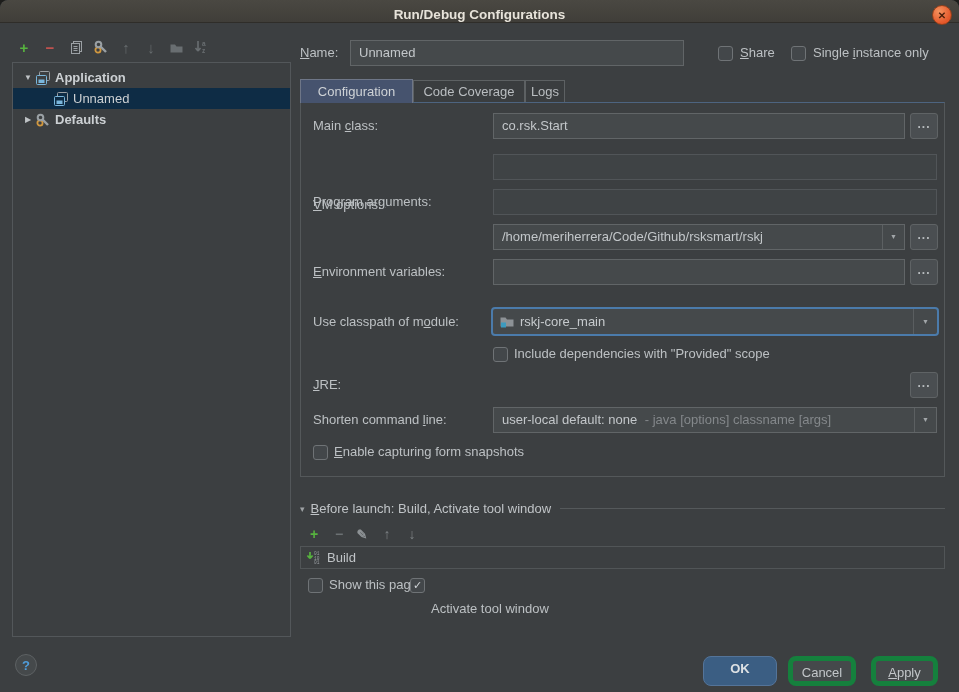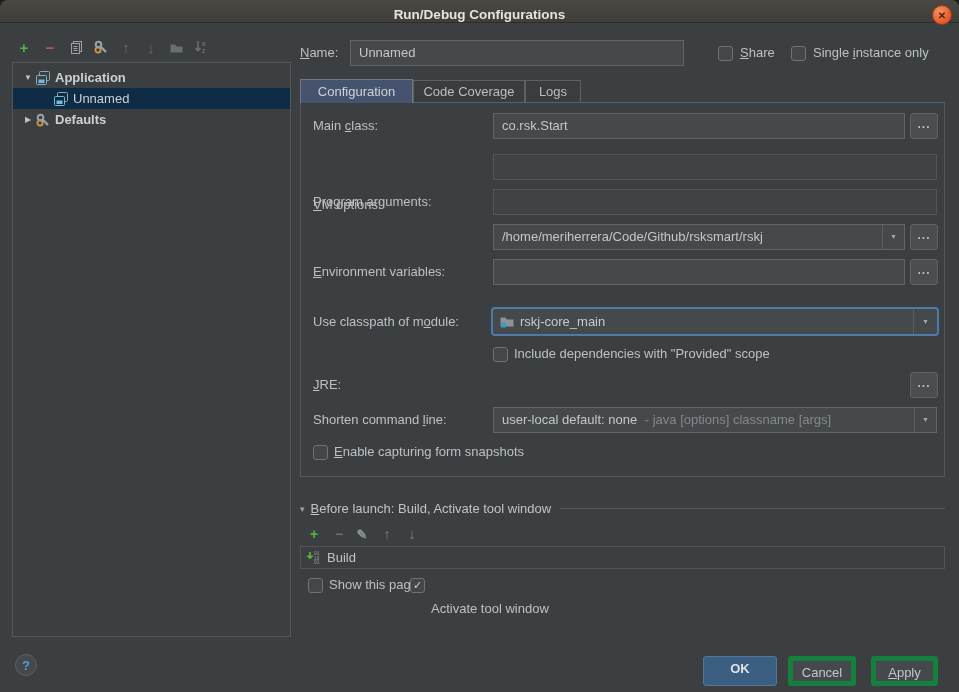--- a/index.html
+++ b/index.html
@@ -76,21 +76,21 @@
   .build-list { position:absolute; left:300px; top:546px; width:645px; height:23px;
                 border:1px solid #515557; background:#3c3f41; }
   .build-item { display:flex; align-items:center; height:100%; padding-left:5px;
                 font-size:13px; color:#c0c4c7; cursor:pointer; }
   .build-item svg { margin-right:6px; }
 
   
   .help-btn { position:absolute; left:15px; top:654px; width:22px; height:22px; border-radius:50%;
               background:#45494b; border:1px solid #5d6163; color:#4f9ddb; font-weight:bold;
               font-size:13px; display:flex; align-items:center; justify-content:center; cursor:pointer; }
-  .btn { position:absolute; top:656px; height:30px; border-radius:3px; font-size:13px;
+  .btn { position:absolute; top:656px; height:30px; border-radius:8px; font-size:13px;
          text-align:center; line-height:23px; cursor:pointer; }
   .btn.default { background:#3b5e83; border:1px solid #547499; color:#dde1e4; font-weight:bold; }
   .btn.plain { background:#45494b; border:5px solid #15803d; color:#c2c6c9; }
   u { text-decoration:underline; }
 </style>
 </head>
 <body>
 
 <div class="dialog">
 
@@ -171,21 +171,21 @@
 
   <div class="lbl" style="left:300px;top:40px;"><u>N</u>ame:</div>
   <div class="fld" style="left:350px;top:40px;width:334px;">Unnamed</div>
   <span class="cb" style="left:718px;top:46px;"></span>
   <div class="cb-label" style="left:740px;top:44px;"><u>S</u>hare</div>
   <span class="cb" style="left:791px;top:46px;"></span>
   <div class="cb-label" style="left:813px;top:44px;">Single <u>i</u>nstance only</div>
 
   <div class="tab sel" style="left:300px;width:113px;">Configuration</div>
   <div class="tab unsel" style="left:413px;width:112px;">Code Coverage</div>
-  <div class="tab unsel" style="left:525px;width:56px;">Logs</div>
+  <div class="tab unsel" style="left:525px;width:40px;">Logs</div>
   <div class="panel"></div>
 
   <div class="lbl abs" style="left:313px;top:113px;text-align:right;">Main <u>c</u>lass:</div>
   <div class="fld abs" style="left:493px;top:113px;width:412px;">co.rsk.Start</div>
   <div class="browse abs" style="left:910px;top:113px;"><span>...</span></div>
 
   <div class="lbl abs" style="left:313px;top:154px;margin-top:38px;"><u>V</u>M options:</div>
   <div class="fld dim abs" style="left:493px;top:154px;width:444px;"></div>
 
   <div class="lbl abs" style="left:313px;top:189px;">Program ar<u>g</u>uments:</div>

